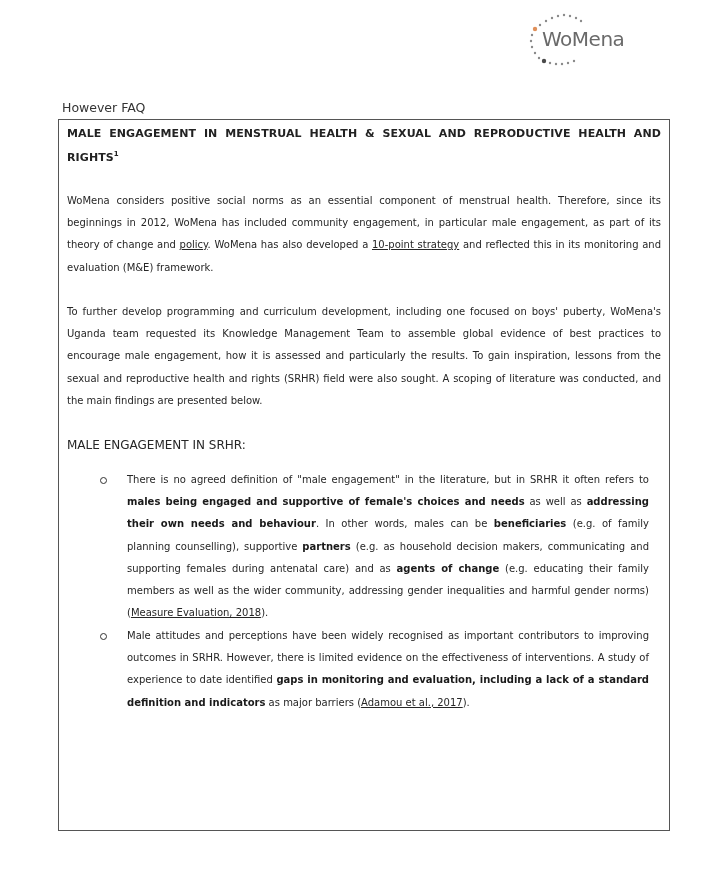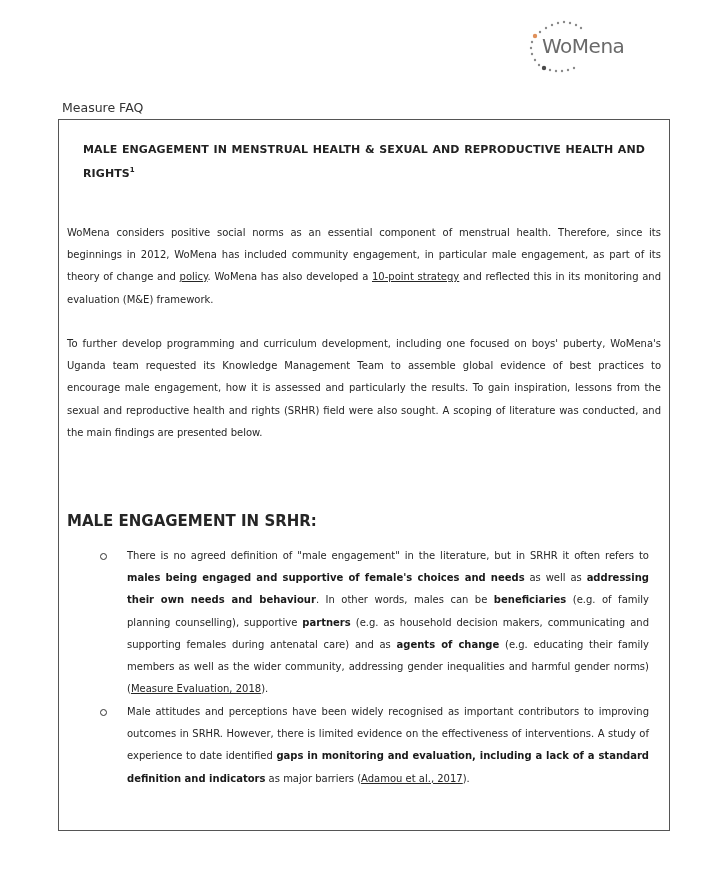--- a/index.html
+++ b/index.html
@@ -1,46 +1,46 @@
 <!DOCTYPE html>
 <html><head>
 <meta charset="utf-8">
 <style>
   html, body { margin: 0; padding: 0; background: #ffffff; }
   body {
     width: 720px; height: 870px; position: relative; overflow: hidden;
     font-family: "DejaVu Sans", sans-serif; color: #222;
   }
   .logo {
-    position: absolute; left: 526px; top: 20px; width: 130px; height: 54px;
+    position: absolute; left: 526px; top: 13px; width: 130px; height: 54px;
   }
   .logo svg { position: absolute; left: 0; top: 0; }
   .logo-text {
     position: absolute; left: 16px; top: 14px;
     font-family: "DejaVu Sans", sans-serif; font-size: 20px; color: #6a6a6a;
     letter-spacing: -0.5px;
   }
   .doc-label {
     position: absolute; left: 62px; top: 100px; font-size: 12.5px; color: #333;
   }
   .box {
     position: absolute; left: 58px; top: 119px; width: 612px; height: 712px;
     border: 1.5px solid #555; box-sizing: border-box; overflow: hidden;
     padding: 3px 8px 0 8px;
   }
   .title {
     font-size: 11px; font-weight: bold; line-height: 21px; text-align: justify;
-    letter-spacing: 0.1px; margin: 16px; color: #222;
+    letter-spacing: 0.1px; margin: 0; color: #222;
   }
   .title sup { font-size: 7px; }
   p {
     margin: 0; font-size: 10px; line-height: 22.3px; text-align: justify; color: #262626;
   }
   .gap { height: 22px; }
-  .heading { font-weight: bold; font-size: 15px; margin-top: 44px; }
+  .heading { font-weight: normal; font-size: 12px; }
   a { color: #262626; text-decoration: underline; }
   ul { margin: 12px; padding: 0; list-style: none; }
   li { position: relative; padding-left: 48px; }
   li .bullet {
     position: absolute; left: 21px; top: 8px; width: 5px; height: 5px;
     border: 1.2px solid #333; border-radius: 50%;
   }
   b { font-weight: bold; color: #1a1a1a; }
 </style>
 </head>
@@ -67,21 +67,21 @@
         <circle cx="36" cy="51" r="1.2"></circle>
       <circle cx="42" cy="50" r="1.2"></circle>
         <circle cx="48" cy="48" r="1.2"></circle>
     </g>
     <circle cx="9" cy="16" r="2.2" fill="#e0905a"></circle>
     <circle cx="18" cy="48" r="2.2" fill="#4a4a4a"></circle>
   </svg>
   <span class="logo-text">WoMena</span>
 </div>
 
-<div class="doc-label">Measure FAQ</div>
+<div class="doc-label">However FAQ</div>
 
 <div class="box">
   <div class="title"><span>MALE ENGAGEMENT IN MENSTRUAL HEALTH &amp; SEXUAL AND REPRODUCTIVE HEALTH AND RIGHTS</span><sup>1</sup></div>
 
   <div class="gap"></div>
 
   <p><span>WoMena considers positive social norms as an essential component of menstrual health. Therefore, since its beginnings in 2012, WoMena has included community engagement, in particular male engagement, as part of its theory of change and </span><a>policy</a><span>. WoMena has also developed a </span><a>10-point strategy</a><span> and reflected this in its monitoring and evaluation (M&amp;E) framework.</span></p>
 
   <div class="gap"></div>
 

